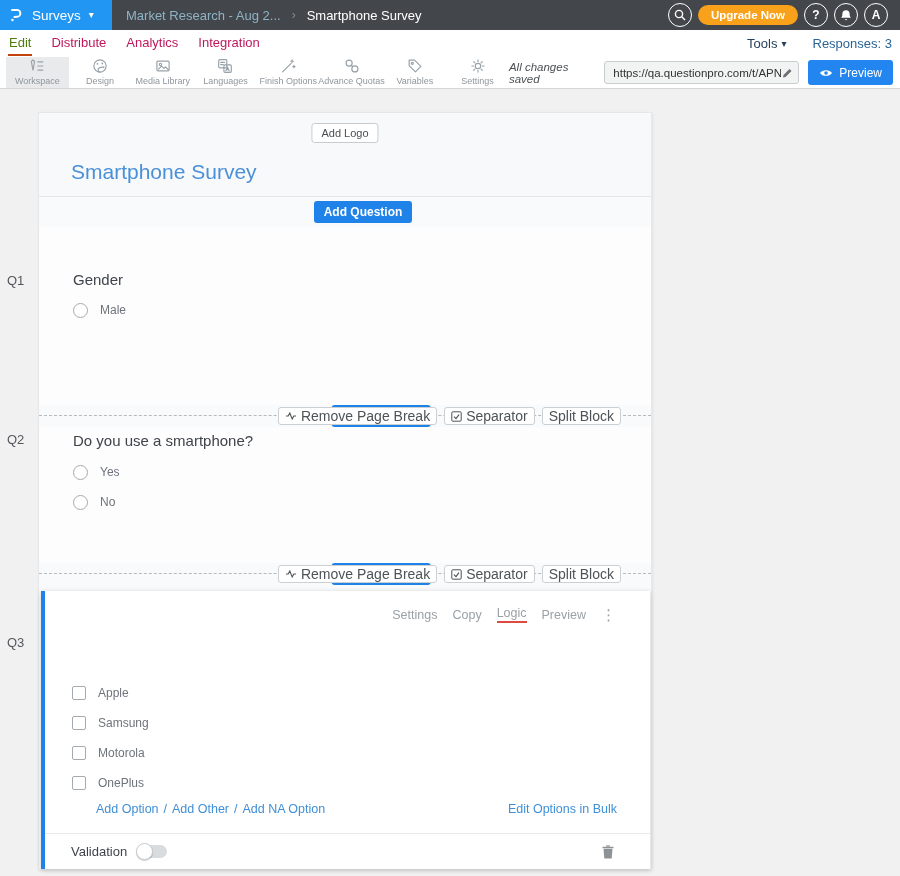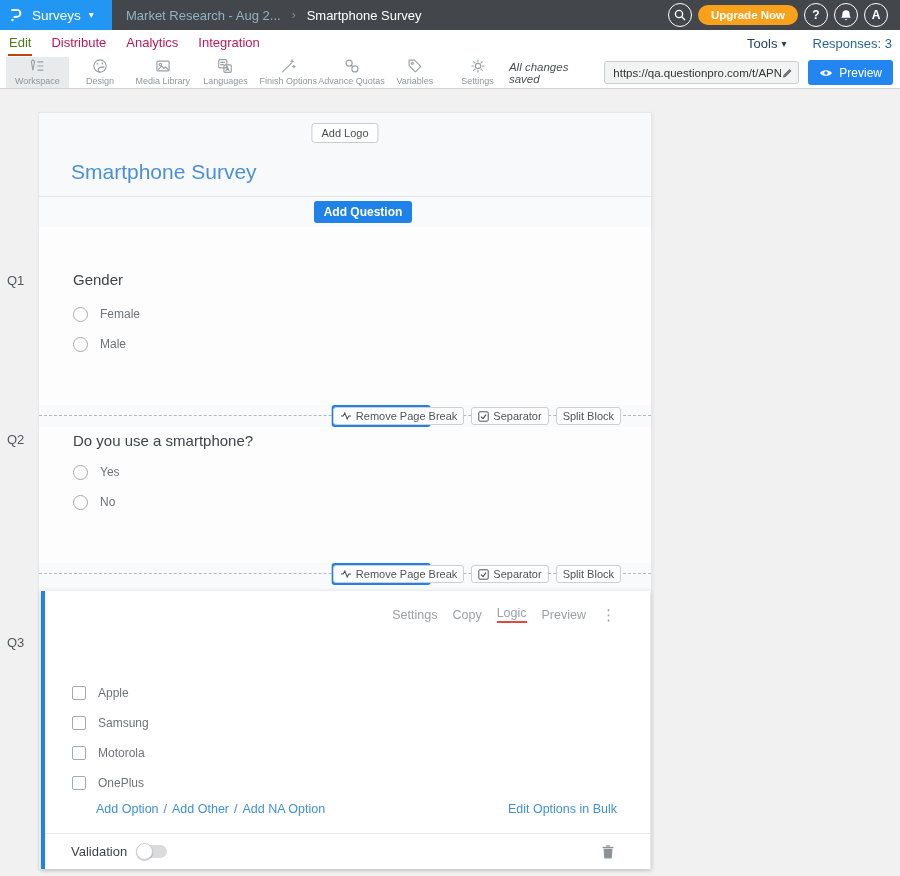--- a/index.html
+++ b/index.html
@@ -56,21 +56,21 @@
   .qb1 .q-title { padding: 44px 0 0 34px; }
   .qb2 .q-title { padding: 5px 0 0 34px; }
   .opt { display: flex; align-items: center; margin-left: 34px; height: 16px; margin-top: 14px; }
   .opt.first1 { margin-top: 18px; } .opt.first2 { margin-top: 15px; }
   .radio { width: 15px; height: 15px; border: 1.5px solid #a4aaaf; border-radius: 50%; background: #fff; }
   .opt-label { margin-left: 12px; font-size: 12px; color: #6e747b; }
   .dashband { height: 22px; position: relative; }
   .dashband::before { content: ""; position: absolute; left: 0; right: 0; top: 10px; border-top: 1px dashed #b5babd; }
   .dash-addq { position: absolute; left: 50%; top: 0; transform: translateX(-50%); }
   .dash-actions { position: absolute; right: 30px; top: 2px; display: flex; gap: 7px; align-items: center; }
-  .mini-btn { background: #fff; border: 1px solid #ccd0d3; border-radius: 3px; font-size: 11px; color: #4e5357; padding: 0 6px; display: flex; align-items: center; gap: 4px; height: 18px; white-space: nowrap; }
+  .mini-btn { background: #fff; border: 1px solid #ccd0d3; border-radius: 3px; font-size: 14px; color: #4e5357; padding: 0 6px; display: flex; align-items: center; gap: 4px; height: 18px; white-space: nowrap; }
   .gap6 { height: 6px; }
   
   .q3card { height: 278px; background: #fff; border-left: 4px solid #1e82e8; box-shadow: 0 1px 5px rgba(0,0,0,.18); position: relative; margin: 0 1px 0 2px; }
   .q3-actions { position: absolute; top: 15px; right: 34px; display: flex; gap: 15px; align-items: center; font-size: 12.5px; color: #9aa1a7; }
   .logic-active { border-bottom: 2px solid #dd4a3f; padding-bottom: 1px; }
   .kebab { color: #9aa1a7; font-size: 15px; line-height: 1; }
   .q3-question { position: absolute; top: 43px; left: 30px; right: 25px; font-size: 15px; color: #3f444a; padding-bottom: 10px; border-bottom: 1px solid #dfe2e4; }
   .q3-opts { position: absolute; top: 94px; left: 27px; }
   .copt { display: flex; align-items: center; height: 15px; margin-bottom: 15px; }
   .checkbox { width: 14px; height: 14px; border: 1.5px solid #a4aaaf; border-radius: 2px; background: #fff; }
@@ -234,24 +234,20 @@
       <div class="add-logo">Add Logo</div>
       <div class="s-title">Smartphone Survey</div>
     </div>
 
     <div class="band">
       <button class="add-q">Add Question</button>
     </div>
 
     <div class="qblock qb1">
       <div class="q-title">Gender</div>
-      <div class="opt first1">
-        <div class="radio"></div>
-        <span class="opt-label">Female</span>
-      </div>
       <div class="opt">
         <div class="radio"></div>
         <span class="opt-label">Male</span>
       </div>
     </div>
 
     <div class="dashband">
       <button class="add-q dash-addq">Add Question</button>
       <div class="dash-actions">
         <div class="mini-btn">

